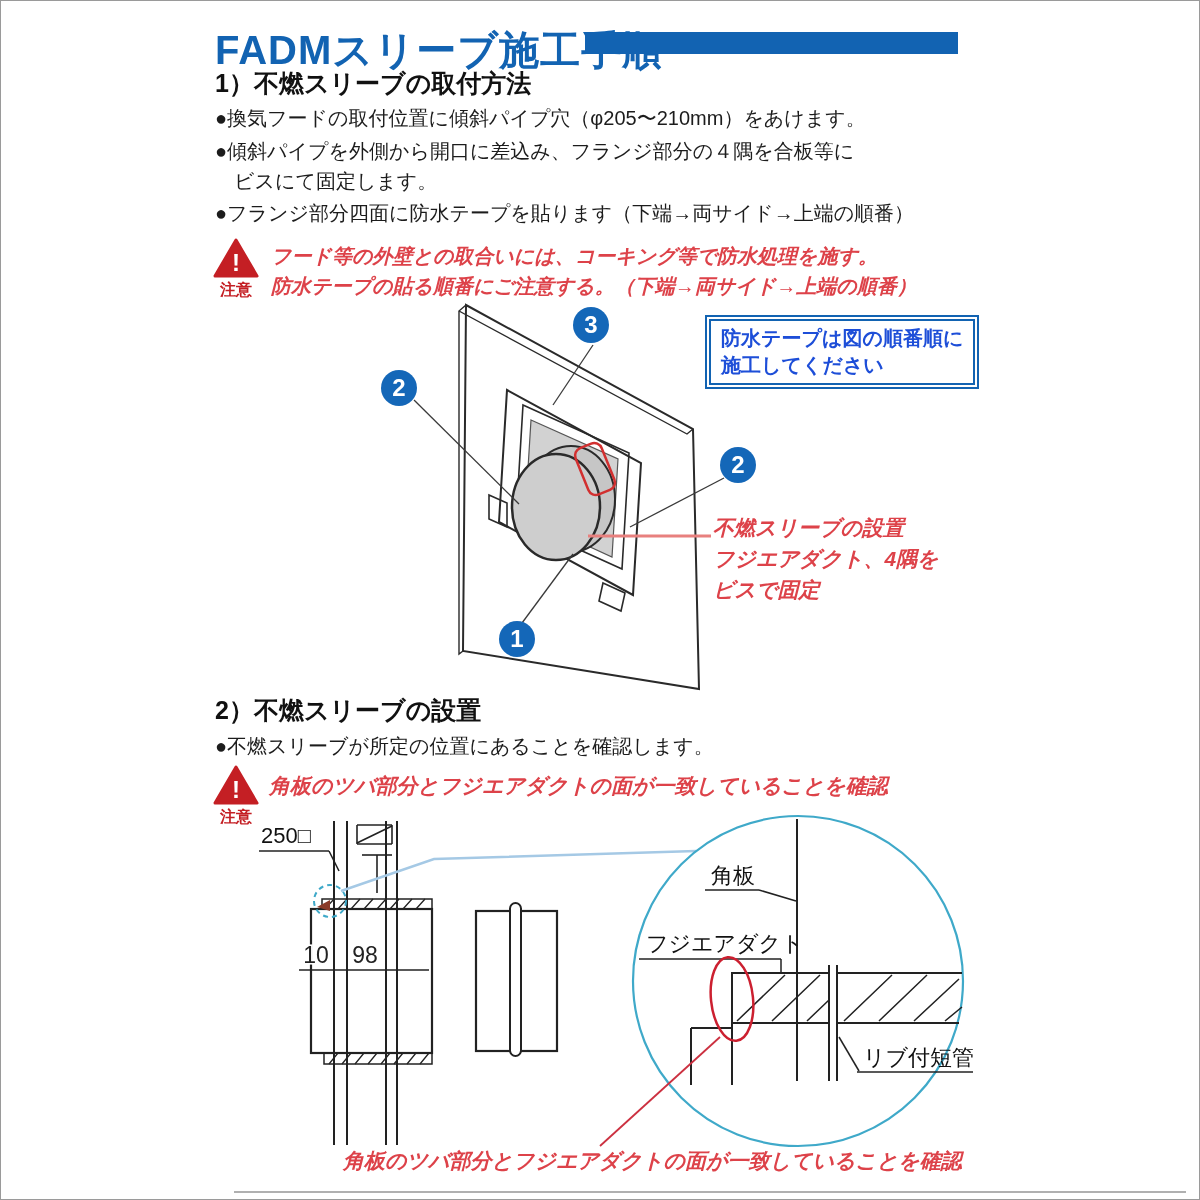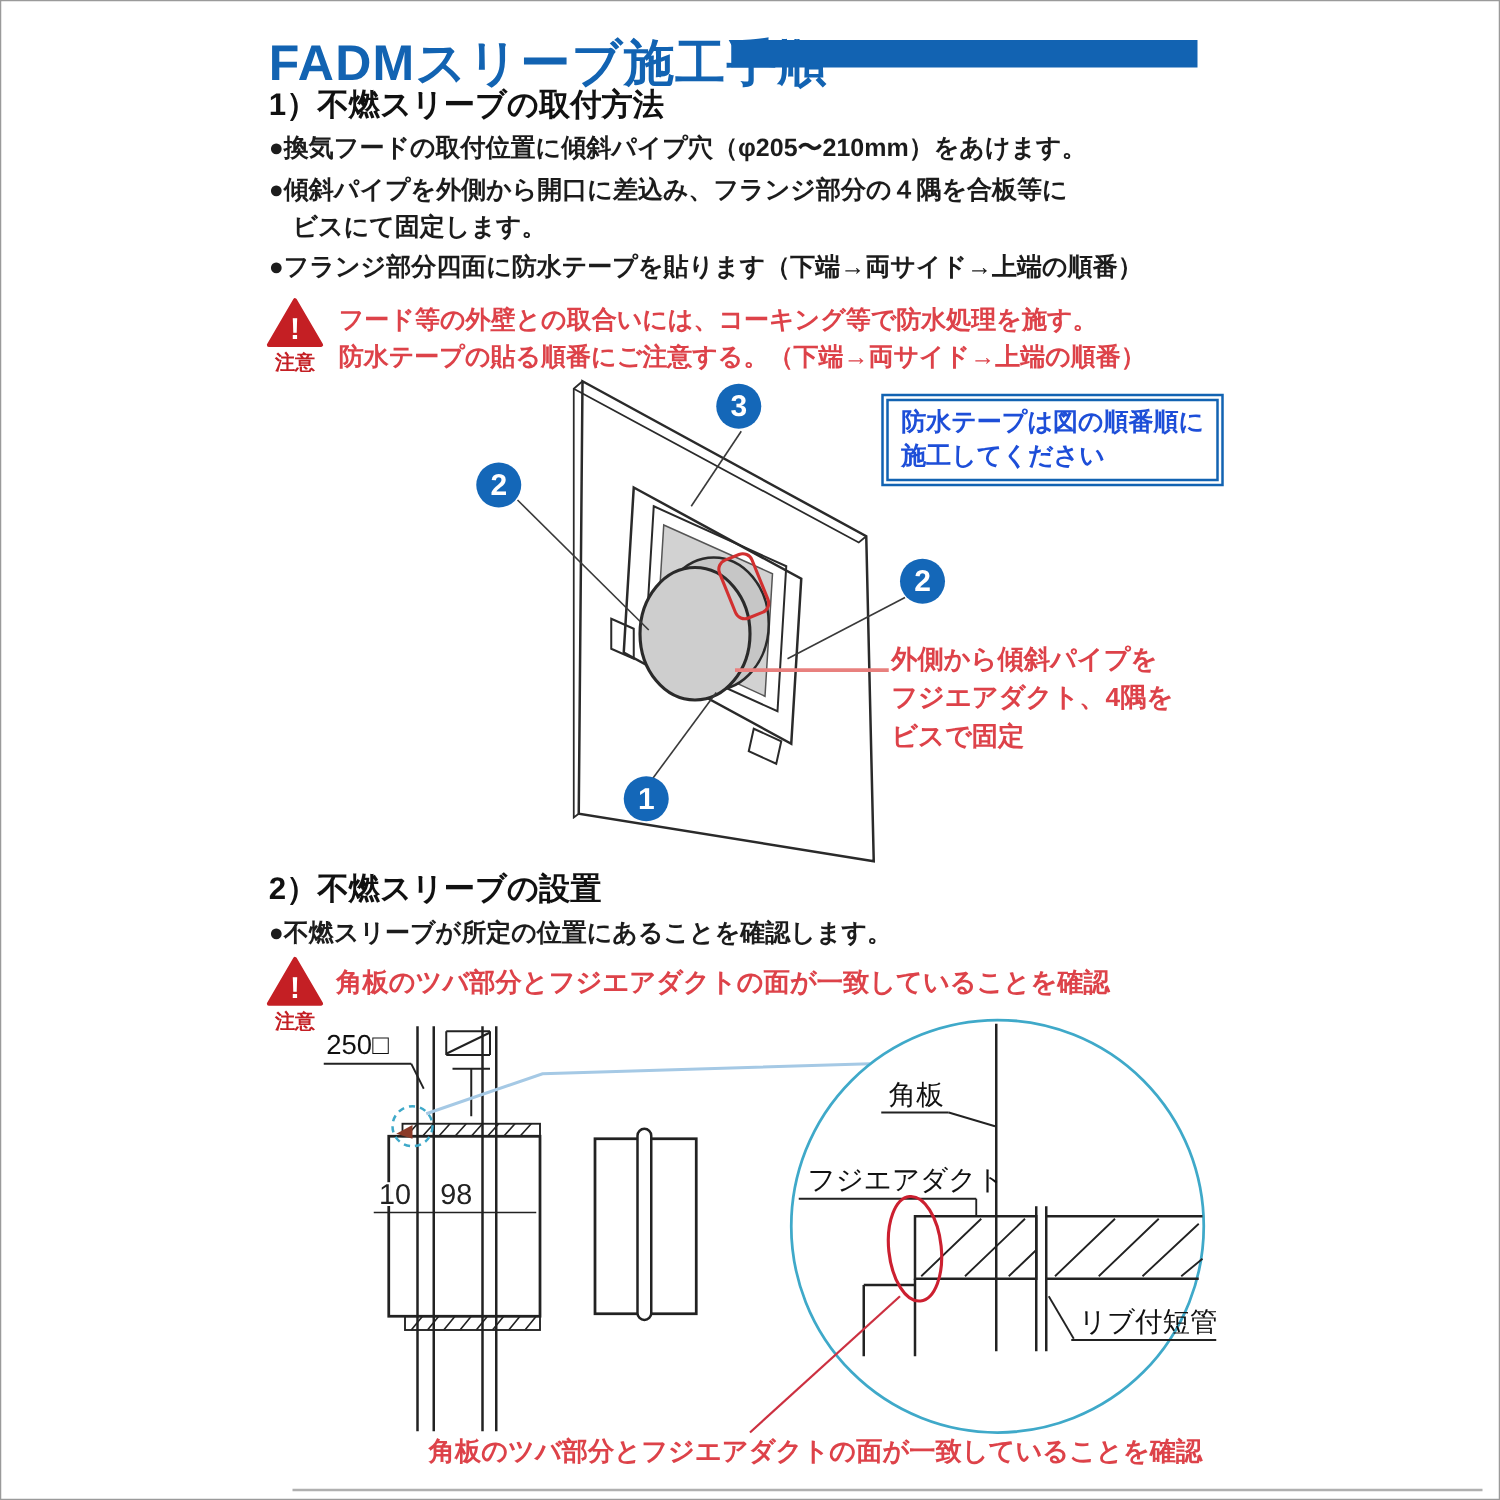--- a/index.html
+++ b/index.html
@@ -5,22 +5,22 @@
   html,body{margin:0;padding:0;background:#e9e9e9;}
   .page{
     position:relative;width:1200px;height:1200px;margin:0 auto;
     background:#ffffff;border:1px solid #9a9a9a;box-sizing:border-box;
     font-family:"Liberation Sans","DejaVu Sans",sans-serif;color:#1c1c1c;overflow:hidden;
   }
   .abs{position:absolute;white-space:nowrap;}
   .title{font-size:40px;font-weight:700;color:#1263b2;letter-spacing:1px;}
   .bluebar{background:#1263b2;}
   .h1{font-size:25px;font-weight:700;color:#111;}
-  .txt{font-size:20px;font-weight:700;color:#1c1c1c;}
-  .red{color:#dd4249;font-weight:700;}
+  .txt{font-size:20px;font-weight:400;color:#1c1c1c;}
+  .red{color:#dd4249;font-weight:700;font-style:italic;}
   .cautiontxt{font-size:20px;line-height:30px;}
   .cautiontxt2{font-size:21px;}
   .notebox{border:2px solid #1263b2;padding:2px;background:#fff;}
   .notebox-inner{border:2px solid #1263b2;padding:4px 10px;}
   .notetxt{font-size:20px;font-weight:700;color:#1d4ed8;line-height:27px;white-space:nowrap;}
   .annot{font-size:21px;line-height:31px;}
   .bottomnote{font-size:21px;}
   .rule{background:#b0b0b0;}
   svg{overflow:visible;}
   .stepnum{fill:#ffffff;font-size:24px;font-weight:700;text-anchor:middle;font-family:"Liberation Sans","DejaVu Sans",sans-serif;}
@@ -107,21 +107,21 @@
   </svg>
 
   <div class="abs notebox" style="left:704px;top:314px;">
     <div class="notebox-inner">
       <div class="notetxt">防水テープは図の順番順に</div>
       <div class="notetxt">施工してください</div>
     </div>
   </div>
 
   <div class="abs red annot" style="left:712px;top:511px;">
-    <div>外側から傾斜パイプを</div>
+    <div>不燃スリーブの設置</div>
     <div>フジエアダクト、4隅を</div>
     <div>ビスで固定</div>
   </div>
 
   <div class="abs h1" style="left:214px;top:693px;">2）不燃スリーブの設置</div>
   <div class="abs txt" style="left:214px;top:732px;">●不燃スリーブが所定の位置にあることを確認します。</div>
 
   <svg class="abs" style="left:212px;top:764px;" width="46" height="60" viewBox="0 0 46 60">
     <path d="M23 2 L44 38 L2 38 Z" fill="#c41f24" stroke="#c41f24" stroke-width="3" stroke-linejoin="round"></path>
     <text x="23" y="33" class="cap-bang">!</text>

